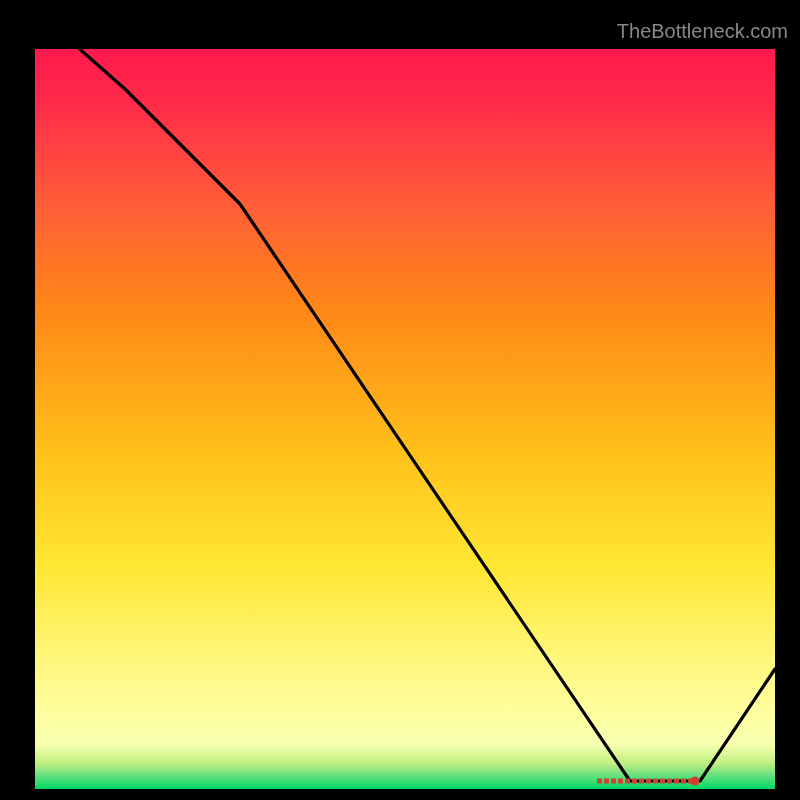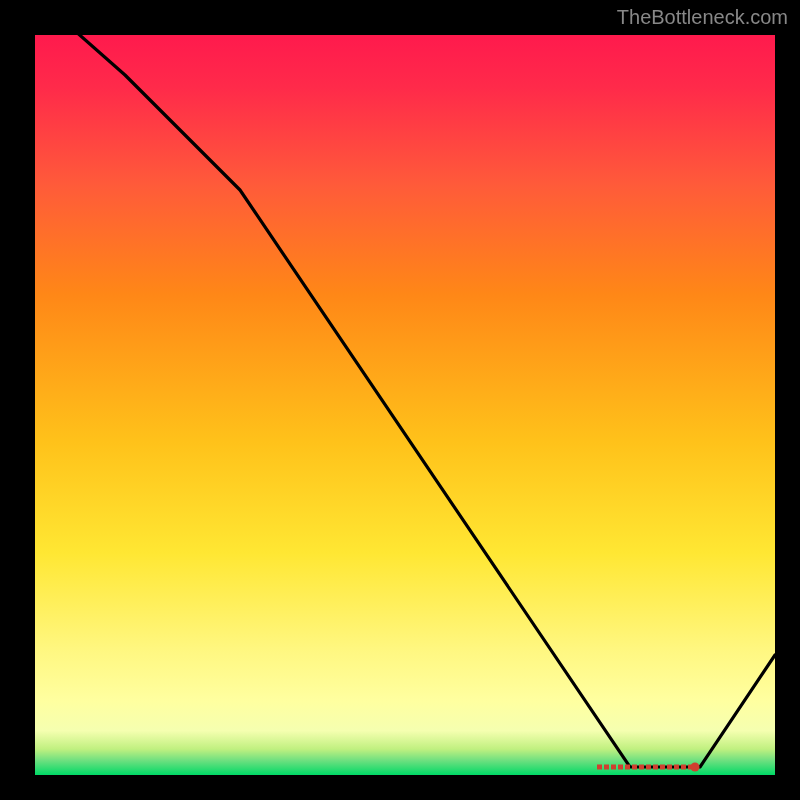--- a/index.html
+++ b/index.html
@@ -8,20 +8,21 @@
     background: #000;
     width: 800px;
     height: 800px;
     overflow: hidden;
     font-family: Arial, sans-serif;
   }
   .container {
     position: relative;
     width: 800px;
     height: 628px;
+    margin-top: 14px;
   }
   .watermark {
     position: absolute;
     top: 6px;
     right: 12px;
     color: #888888;
     font-size: 20px;
     font-weight: 500;
     z-index: 10;
   }

